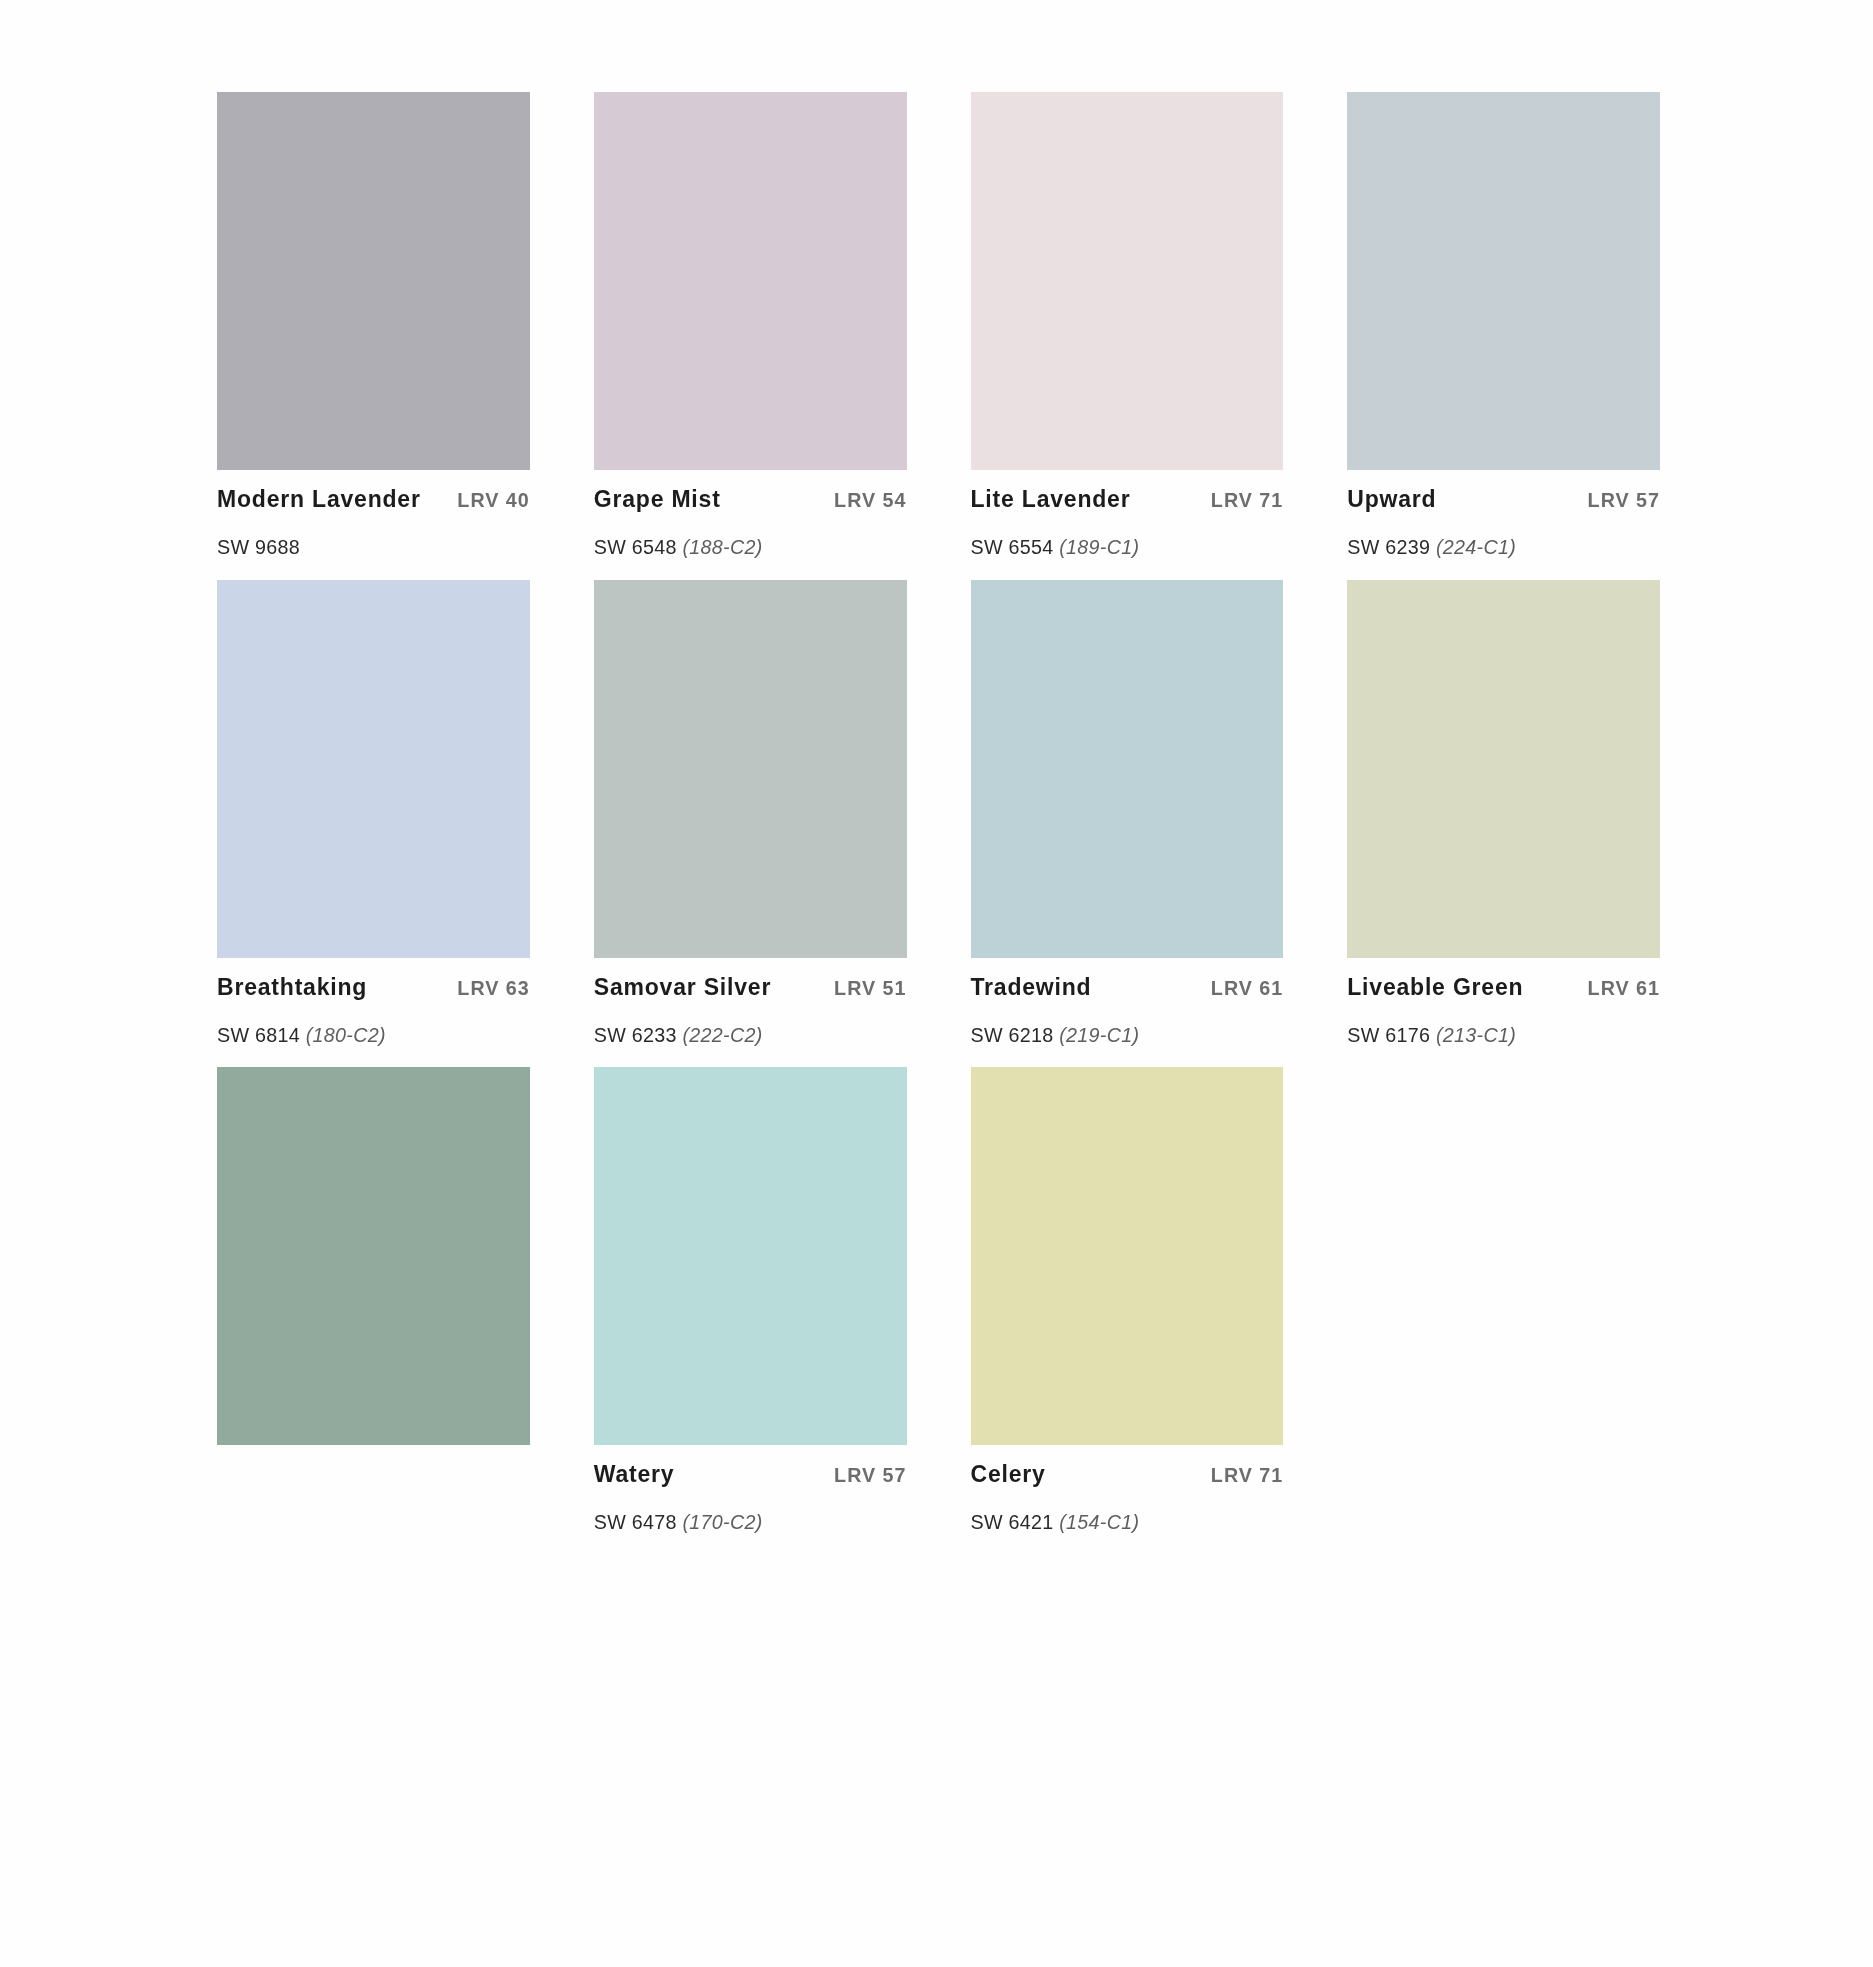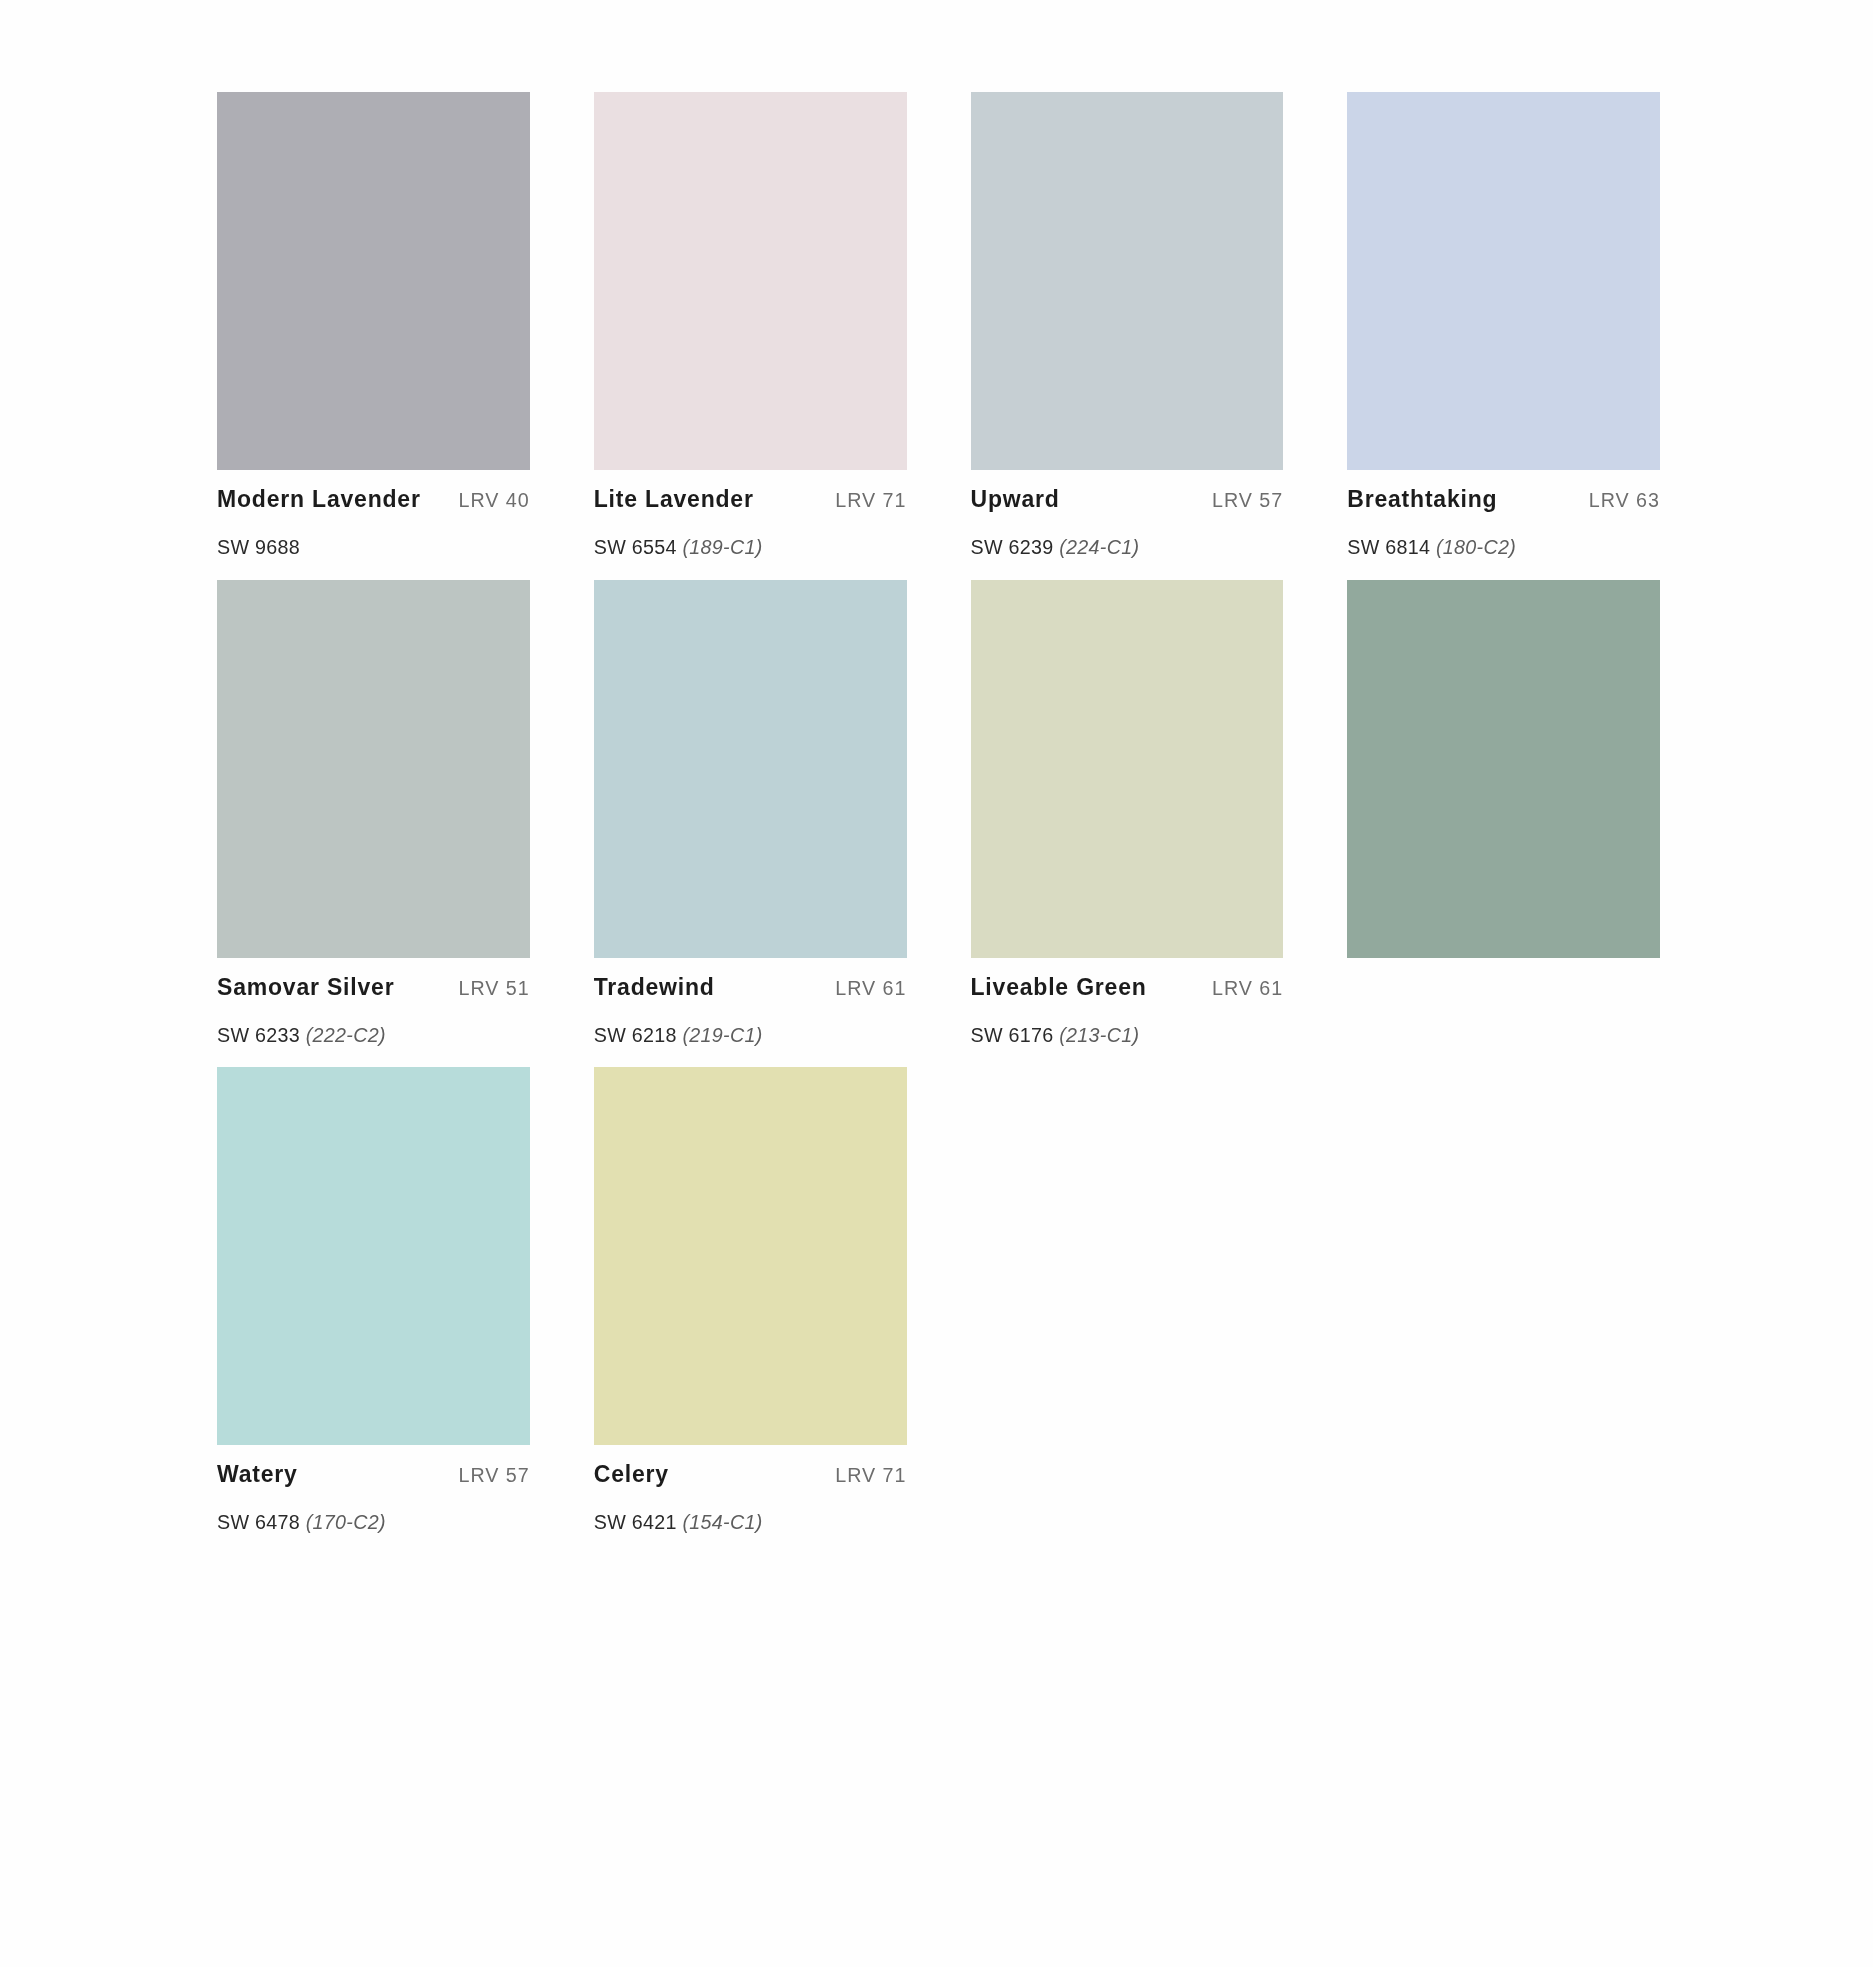--- a/index.html
+++ b/index.html
@@ -56,21 +56,21 @@
     font-family: "Liberation Sans", sans-serif;
     font-weight: bold;
     font-size: 23px;
     letter-spacing: 0.8px;
     color: #1c1c1c;
     white-space: nowrap;
   }
 
   .swatch-lrv {
     font-family: "Liberation Sans", sans-serif;
-    font-weight: normal;
+    font-weight: bold;
     font-size: 19.7px;
     letter-spacing: 1px;
     color: #6d6d6d;
     white-space: nowrap;
   }
 
   .swatch-line-bottom {
     margin-top: 23px;
     font-size: 19.7px;
     letter-spacing: 0.3px;
@@ -102,20 +102,30 @@
         <div class="swatch-chip" style="background: rgb(174, 174, 180);"></div>
         <div class="swatch-info">
           <div class="swatch-line-top">
             <span class="swatch-name">Modern Lavender</span>
             <span class="swatch-lrv">LRV 40</span>
           </div>
           <div class="swatch-line-bottom"><span class="swatch-code">SW 9688</span><span class="swatch-alt"></span></div>
         </div>
       </div>
       <div class="swatch-card">
+        <div class="swatch-chip" style="background: rgb(214, 202, 212);"></div>
+        <div class="swatch-info">
+          <div class="swatch-line-top">
+            <span class="swatch-name">Grape Mist</span>
+            <span class="swatch-lrv">LRV 54</span>
+          </div>
+          <div class="swatch-line-bottom"><span class="swatch-code">SW 6548</span><span class="swatch-alt">(188-C2)</span></div>
+        </div>
+      </div>
+      <div class="swatch-card">
         <div class="swatch-chip" style="background: rgb(234, 223, 225);"></div>
         <div class="swatch-info">
           <div class="swatch-line-top">
             <span class="swatch-name">Lite Lavender</span>
             <span class="swatch-lrv">LRV 71</span>
           </div>
           <div class="swatch-line-bottom"><span class="swatch-code">SW 6554</span><span class="swatch-alt">(189-C1)</span></div>
         </div>
       </div>
       <div class="swatch-card">

